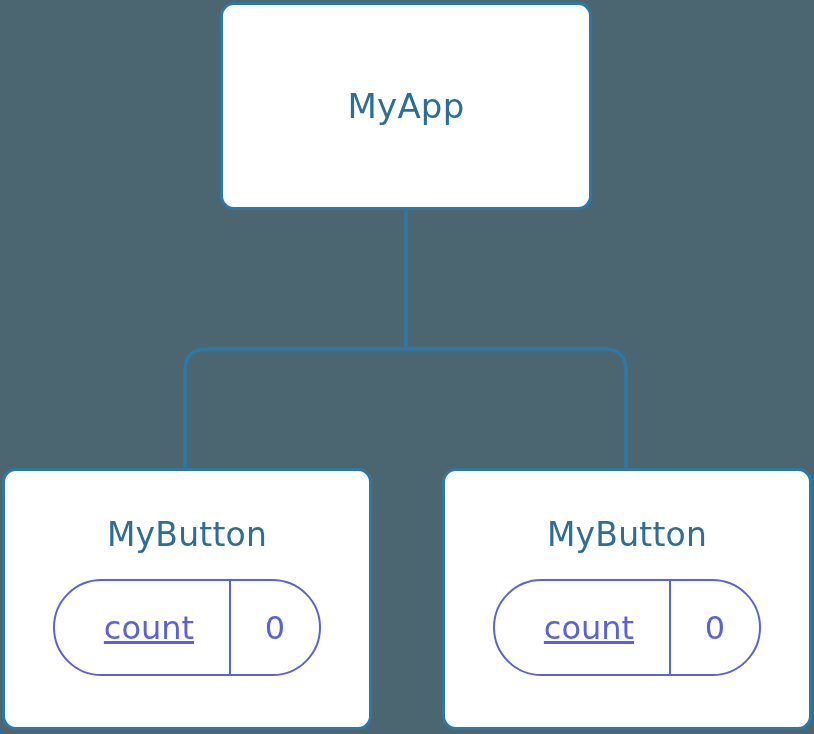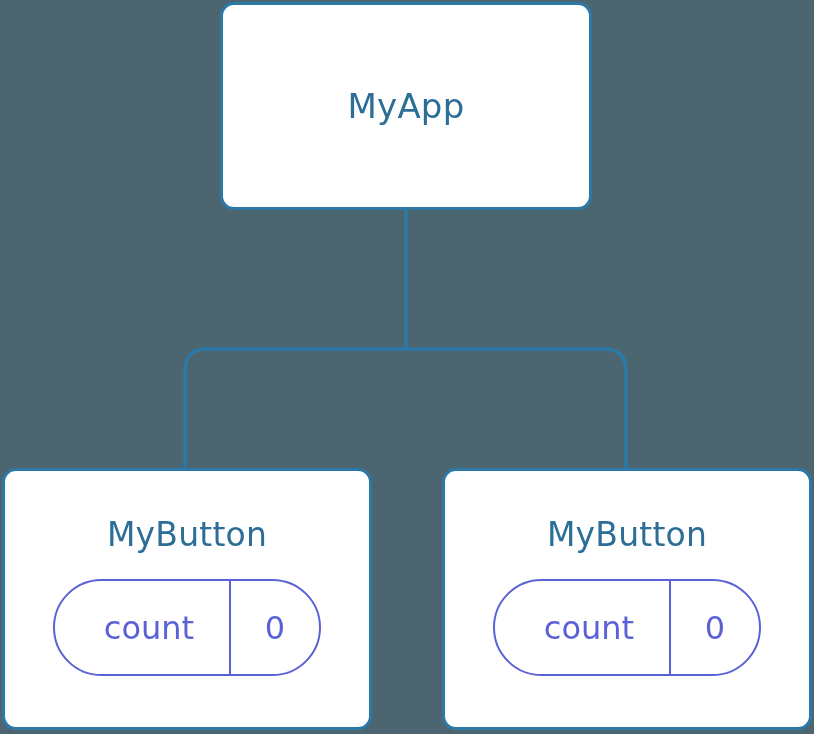--- a/index.html
+++ b/index.html
@@ -97,20 +97,21 @@
     justify-content: center;
     color: #5b62d6;
     font-size: 32px;
     line-height: 1;
     white-space: nowrap;
     box-sizing: border-box;
   }
   .pill-key {
     width: 174px;
     padding-left: 14px;
+    text-decoration: underline;
   }
   .pill-value {
     width: 90px;
     border-left: 2px solid #5b62d6;
   }
 </style>
 </head>
 <body>
 
 <div id="canvas">

